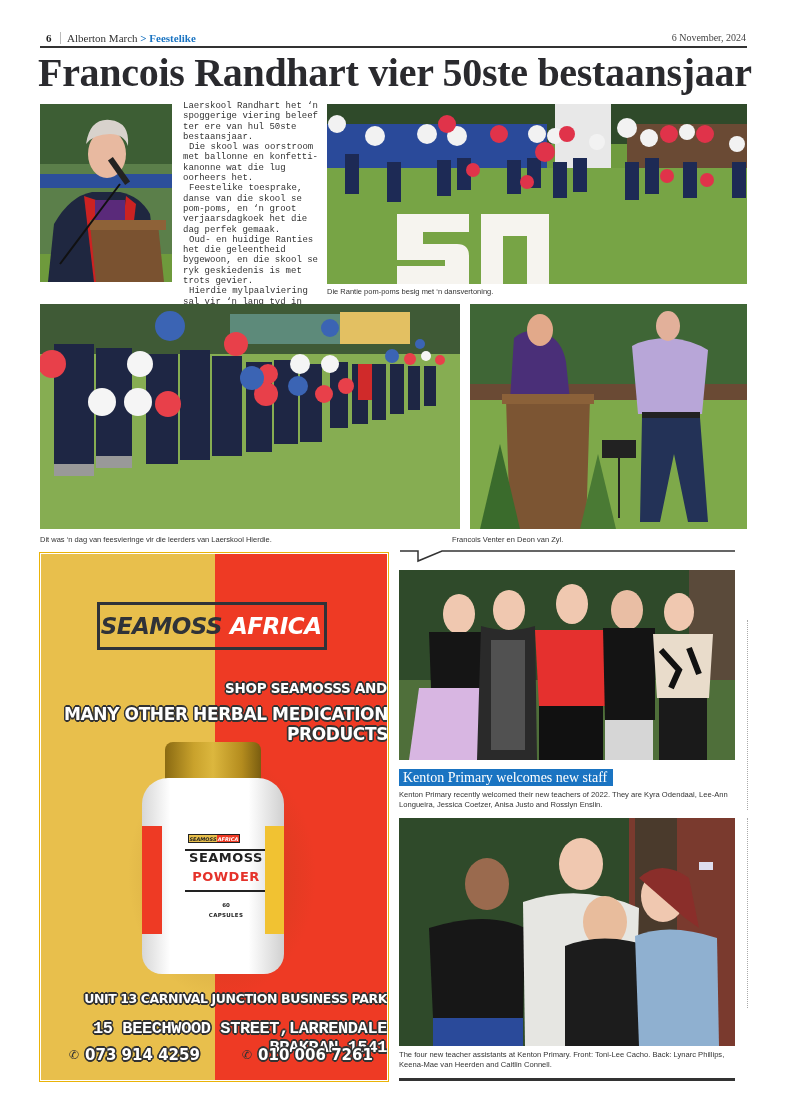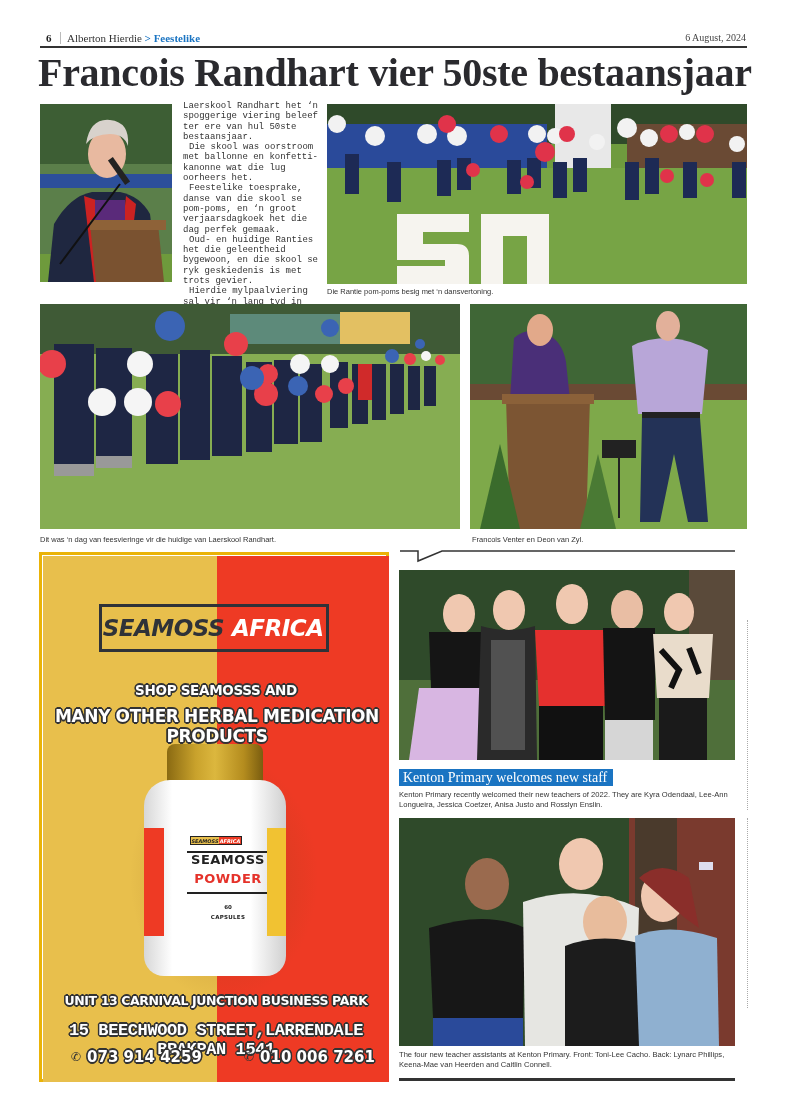--- a/index.html
+++ b/index.html
@@ -22,28 +22,28 @@
   
   .photo { position: absolute; overflow: hidden; }
   .caption { position: absolute; font-family: "Liberation Sans", sans-serif; font-size: 7.5px; color: #333; white-space: nowrap; }
 
   
   .article { left: 183px; top: 101px; width: 136px; font-size: 9px; line-height: 10.3px; color: #333; font-family: Liberation Mono, monospace; }
   .article p { text-indent: 0; }
   .article p + p { text-indent: 6px; }
 
   
-  .ad-frame { left: 39px; top: 552px; width: 350px; height: 530px; border: 3px solid #eab308; background: #fff; }
+  .ad-frame { left: 39px; top: 552px; width: 350px; height: 530px; border: 1px solid #eab308; background: #fff; }
   .ad { position: absolute; left: 1px; top: 1px; width: 346px; height: 526px; overflow: hidden; }
   .ad .left { position: absolute; left: 0; top: 0; width: 174px; height: 100%; background: #e8bf4c; }
   .ad .right { position: absolute; left: 174px; top: 0; width: 172px; height: 100%; background: #ee3a24; }
   .logo-box { position: absolute; left: 56px; top: 48px; width: 230px; height: 48px; border: 3px solid #2f3238; display: flex; }
   .logo-box .a { flex: 0 0 126px; display:flex; align-items:center; justify-content:flex-end; padding-right: 4px; font-family: "DejaVu Sans", sans-serif; font-weight: bold; font-size: 23px; color: #2f3238; letter-spacing: -0.5px; font-style: italic; }
   .logo-box .b { flex: 1; background: #ee3a24; display:flex; align-items:center; padding-left: 4px; font-family: "DejaVu Sans", sans-serif; font-weight: bold; font-size: 23px; color: #fff; letter-spacing: -0.5px; font-style: italic; }
-  .outlined { font-family: "DejaVu Sans", sans-serif; font-weight: bold; color: #fff; text-align: center;
+  .outlined { font-family: "DejaVu Sans", sans-serif; font-weight: bold; color: #fff; text-align: right;
     text-shadow: -1.2px -1.2px 0 #333, 1.2px -1.2px 0 #333, -1.2px 1.2px 0 #333, 1.2px 1.2px 0 #333, 0 1.6px 0 #333, 0 -1.6px 0 #333, 1.6px 0 0 #333, -1.6px 0 0 #333; }
   .ad-tag1 { position:absolute; left: 0; width: 100%; top: 126px; font-size: 13.5px; letter-spacing: -0.3px; }
   .ad-tag2 { position:absolute; left: 1px; width: 100%; top: 150px; font-size: 17px; letter-spacing: -0.4px; }
 
   
   .jar-shadow { position:absolute; left: 86px; top: 196px; width: 190px; height: 250px; border-radius: 50%; background: radial-gradient(ellipse at center, rgba(120,70,20,0.35), rgba(0,0,0,0) 70%); }
   .jar-lid { position:absolute; left: 124px; top: 188px; width: 96px; height: 42px; background: linear-gradient(90deg, #8a6a12, #c9a22c 30%, #dcb73e 50%, #b48c1e 80%, #7a5d10); border-radius: 8px 8px 4px 4px; }
   .jar-body { position:absolute; left: 101px; top: 224px; width: 142px; height: 196px; background: linear-gradient(90deg, #d7d7d7, #ffffff 20%, #ffffff 75%, #d0d0d0); border-radius: 26px 26px 20px 20px; }
   .jar-label-l { position:absolute; left: 101px; top: 272px; width: 20px; height: 108px; background: #ee3a24; }
   .jar-label-r { position:absolute; left: 224px; top: 272px; width: 19px; height: 108px; background: #f1c232; }
@@ -72,25 +72,25 @@
   .bottom-rule { left: 399px; top: 1078px; width: 336px; height: 3px; background: #333; }
   .dotted-v { left: 747px; top: 620px; width: 1px; height: 190px; border-left: 1px dotted #aaa; }
   .dotted-v2 { left: 747px; top: 818px; width: 1px; height: 190px; border-left: 1px dotted #aaa; }
 </style>
 </head>
 <body>
 
 <div class="abs page-num">6</div>
 <div class="abs head-sep"></div>
 <div class="abs pub">
-  <span>Alberton Hierdie</span>
+  <span>Alberton March</span>
   <span class="arrow">&gt;</span>
   <span class="section">Feestelike</span>
 </div>
-<div class="abs date">6 August, 2024</div>
+<div class="abs date">6 November, 2024</div>
 <div class="abs head-rule"></div>
 
 <h1 class="abs headline">Francois Randhart vier 50ste bestaansjaar</h1>
 
 <div class="photo" style="left:40px;top:104px;width:132px;height:178px;">
   <svg width="132" height="178" viewBox="0 0 132 178">
     <rect width="132" height="178" fill="#5b7f4a"></rect>
     <rect x="0" y="0" width="132" height="60" fill="#3d5e34"></rect>
     <rect x="0" y="70" width="132" height="14" fill="#2c4f9a"></rect>
     <rect x="0" y="150" width="132" height="28" fill="#6e9a3c"></rect>
@@ -218,42 +218,42 @@
       <circle cx="290" cy="24" r="9"></circle>
         <circle cx="352" cy="52" r="7"></circle>
         <circle cx="380" cy="40" r="5"></circle>
     </g>
     <g fill="#999">
       <rect x="14" y="160" width="40" height="12"></rect>
         <rect x="56" y="152" width="36" height="12"></rect>
     </g>
   </svg>
 </div>
-<div class="caption" style="left:40px;top:535px;">Dit was ‘n dag van feesvieringe vir die huidige van Laerskool Randhart.</div>
+<div class="caption" style="left:40px;top:535px;">Dit was ‘n dag van feesvieringe vir die leerders van Laerskool Hierdie.</div>
 
 <div class="photo" style="left:470px;top:304px;width:277px;height:225px;">
   <svg width="277" height="225" viewBox="0 0 277 225">
     <rect width="277" height="225" fill="#3f6636"></rect>
     <rect y="96" width="277" height="129" fill="#7ea94a"></rect>
     <rect y="80" width="277" height="16" fill="#6a4a34"></rect>
     <path d="M44 34 Q58 22 76 30 Q92 36 96 58 L100 96 L40 96 Z" fill="#4a2f78"></path>
     <ellipse cx="70" cy="26" rx="13" ry="16" fill="#e2a98a"></ellipse>
     <path d="M36 94 L120 94 L116 225 L40 225 Z" fill="#7c5533"></path>
     <rect x="32" y="90" width="92" height="10" fill="#8b6139"></rect>
     <path d="M162 42 Q176 34 200 34 Q222 36 238 46 L232 110 L168 110 Z" fill="#b8a6d8"></path>
     <ellipse cx="198" cy="22" rx="12" ry="15" fill="#e2b09a"></ellipse>
     <rect x="172" y="108" width="58" height="6" fill="#222"></rect>
     <path d="M172 114 L230 114 L238 218 L218 218 L204 150 L190 218 L170 218 Z" fill="#233257"></path>
     <path d="M10 225 L30 140 L50 225 Z" fill="#3a6b2c"></path>
     <path d="M110 225 L128 150 L146 225 Z" fill="#4a7a34"></path>
     <rect x="132" y="136" width="34" height="18" fill="#222"></rect>
     <rect x="148" y="154" width="2" height="60" fill="#222"></rect>
   </svg>
 </div>
-<div class="caption" style="left:472px;top:535px;">Francois Venter en Deon van Zyl.</div>
+<div class="caption" style="left:452px;top:535px;">Francois Venter en Deon van Zyl.</div>
 
 <div class="abs ad-frame">
   <div class="ad">
     <div class="left"></div>
     <div class="right"></div>
 
     <div class="logo-box">
       <div class="a">SEAMOSS</div>
       <div class="b">AFRICA</div>
     </div>

